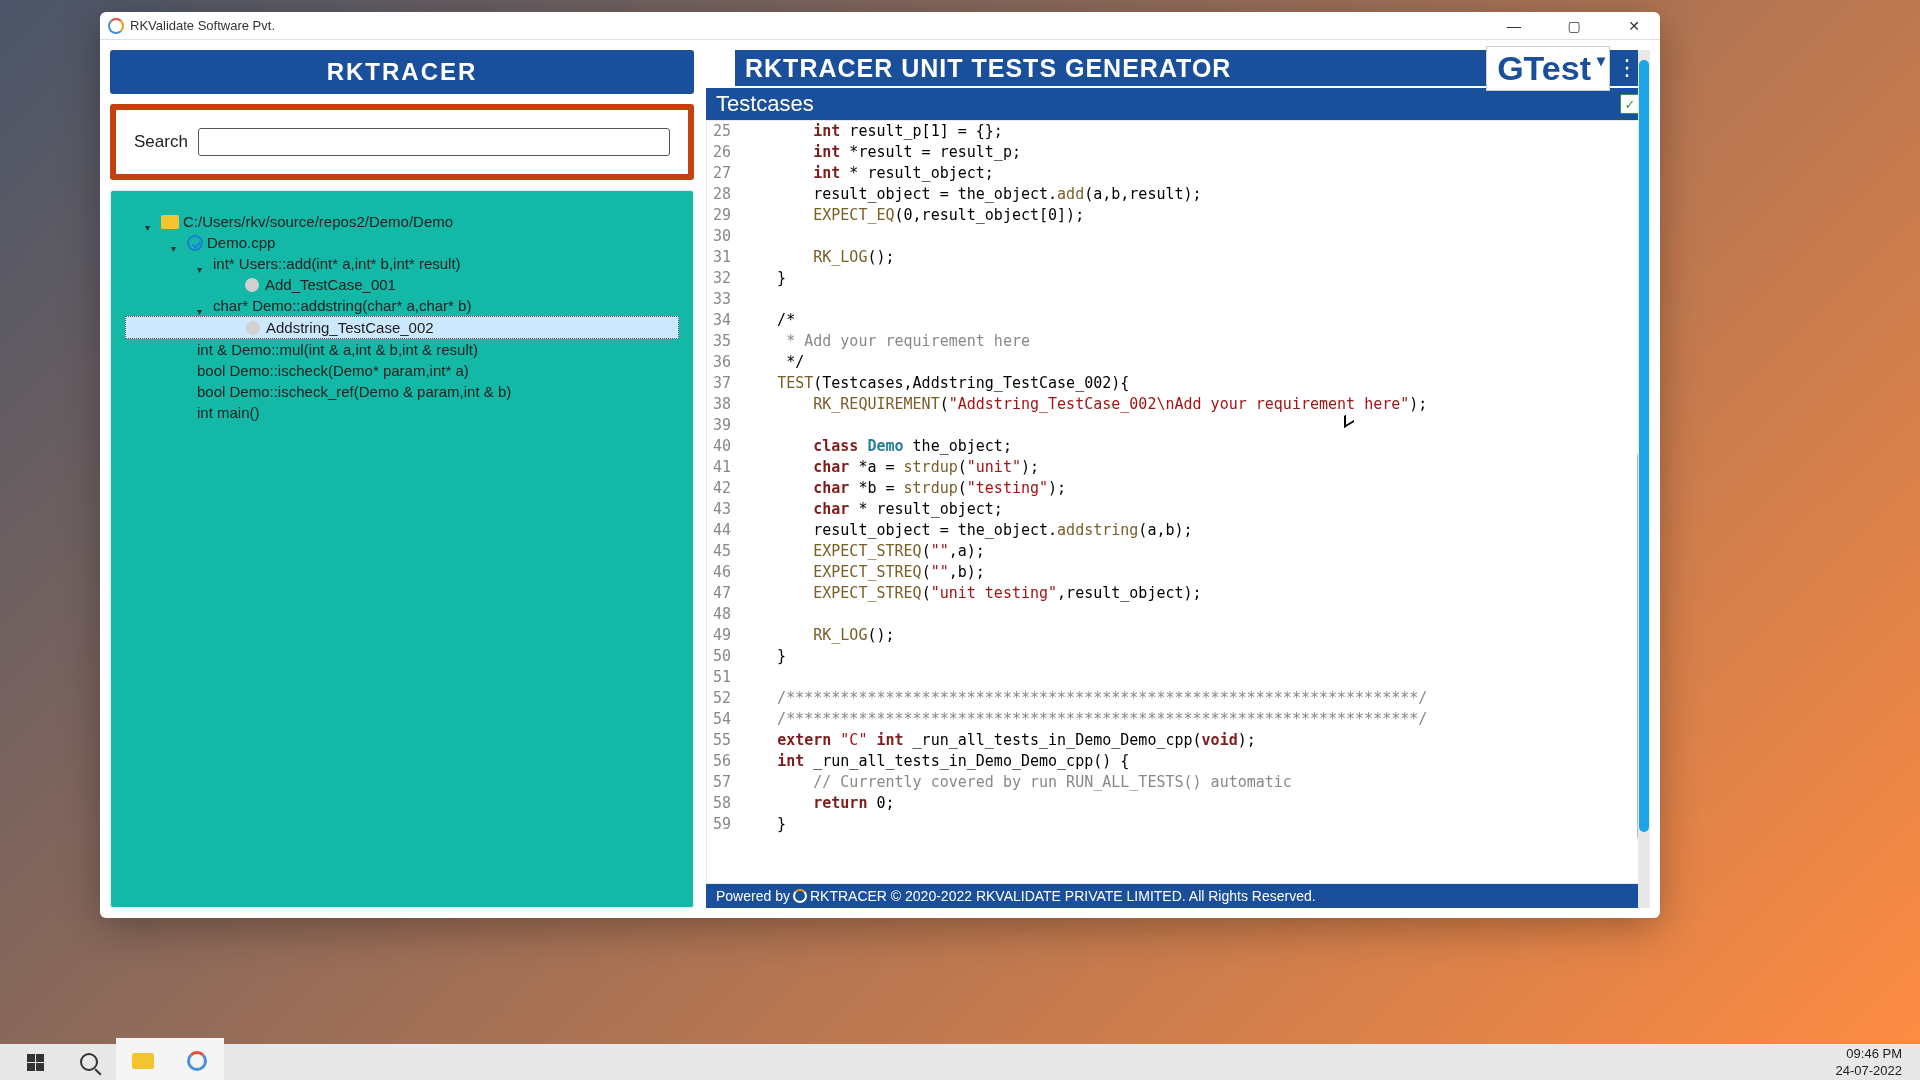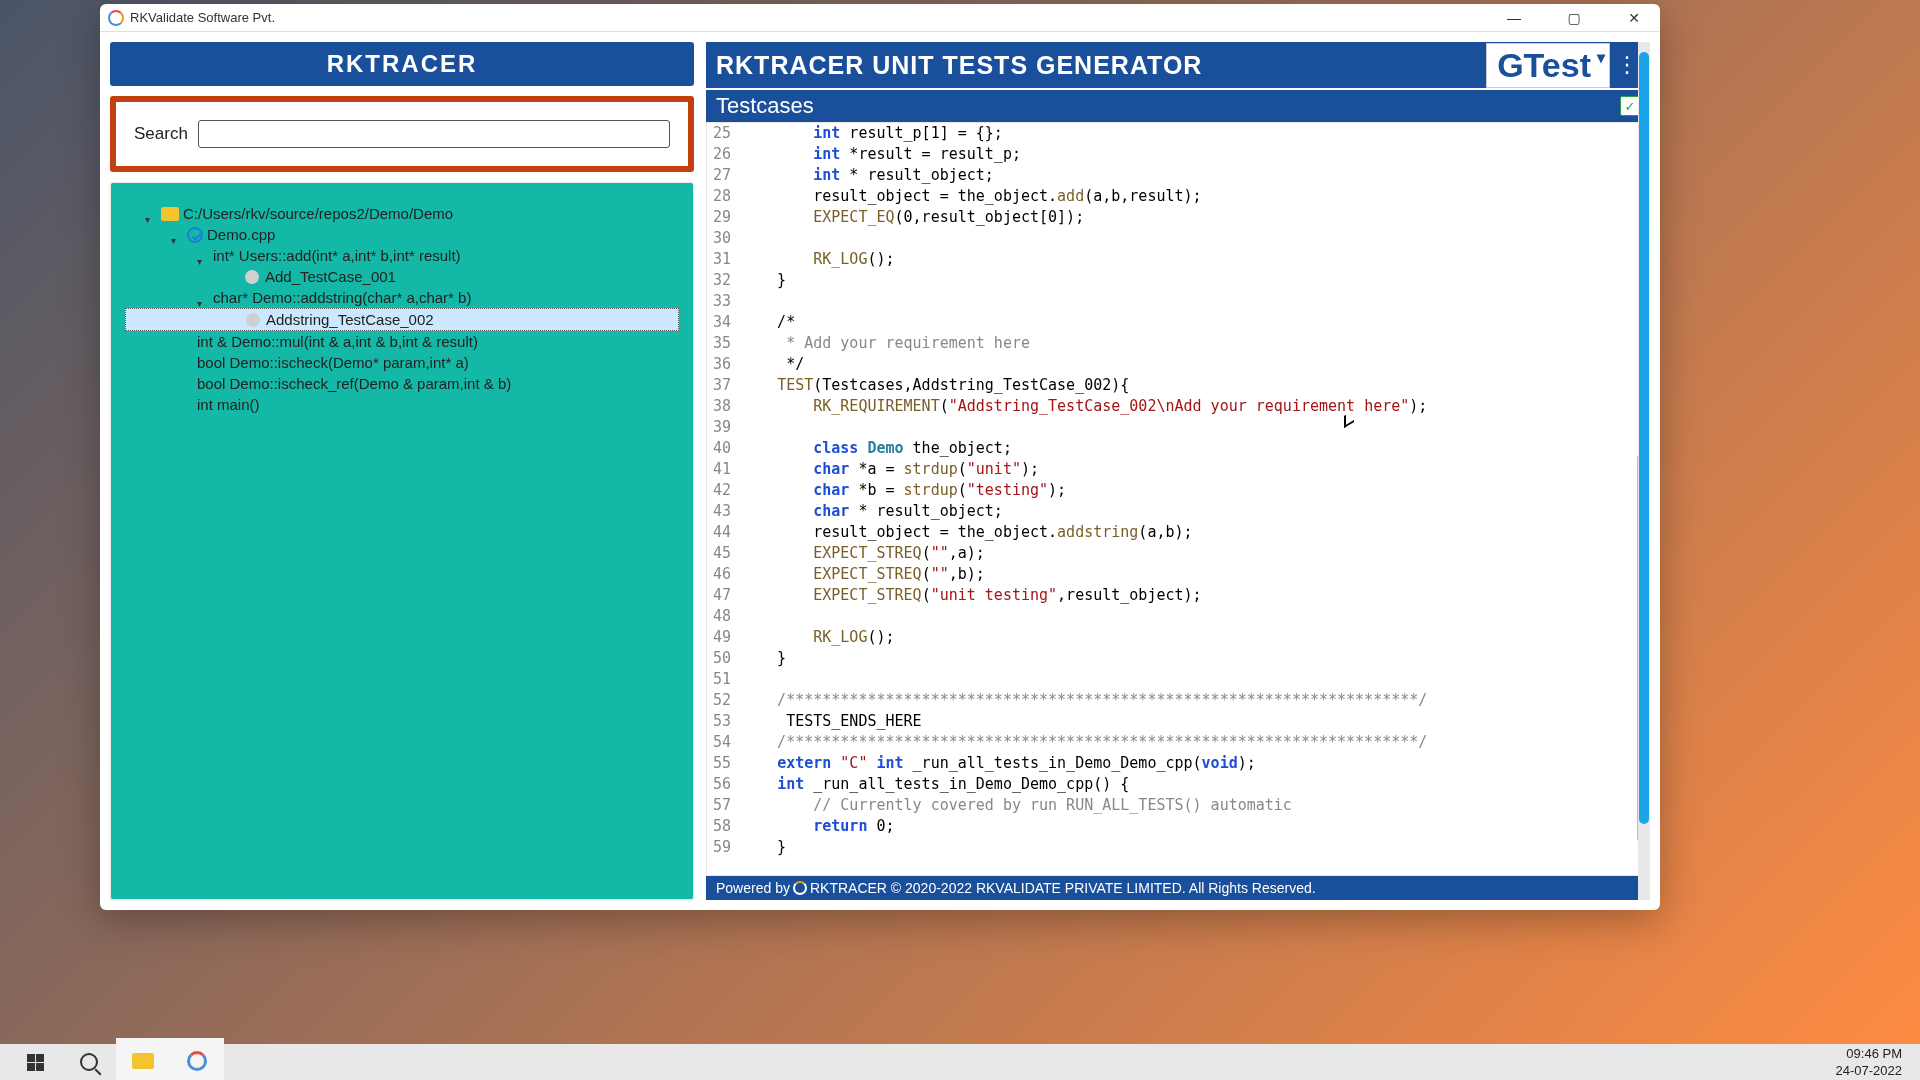--- a/index.html
+++ b/index.html
@@ -7,21 +7,21 @@
   font-family: 'Segoe UI', Tahoma, sans-serif;
   background: linear-gradient(135deg, #4a5568 0%, #ff8c42 100%);
   width: 1920px;
   height: 1080px;
   overflow: hidden;
   position: relative;
 }
 .window {
   position: absolute;
   left: 100px;
-  top: 4px;
+  top: 12px;
   width: 1560px;
   height: 906px;
   background: #fff;
   border-radius: 6px;
   box-shadow: 0 10px 40px rgba(0,0,0,0.3);
   display: flex;
   flex-direction: column;
 }
 .titlebar {
   height: 28px;
@@ -105,21 +105,22 @@
   display: flex;
   flex-direction: column;
   position: relative;
 }
 .right-header {
   background: #1a4f9c;
   color: #fff;
   display: flex;
   align-items: center;
   padding: 0 6px 0 10px;
-  height: 46px;
+  height: 36px;
+  margin-left: 29px;
 }
 .right-title { font-size: 25px; font-weight: bold; letter-spacing: 1px; }
 .framework-select {
   margin-left: auto;
   background: #fff;
   color: #1a4f9c;
   font-size: 34px;
   font-weight: bold;
   padding: 2px 18px 2px 10px;
   border: 1px solid #ccc;
@@ -157,21 +158,21 @@
   right: 2px;
   top: 330px;
   width: 10px;
   height: 390px;
   background: #bcbcbc;
   border-radius: 5px;
 }
 .code-line { display: flex; font-family: 'Consolas', monospace; font-size: 15px; line-height: 21px; }
 .lineno { width: 34px; text-align: right; color: #888; padding-right: 10px; user-select: none; }
 .code-text { white-space: pre; }
-.kw { color: #1d4ed8; font-weight: bold; }
+.kw { color: #7f1d1d; font-weight: bold; }
 .fn { color: #795e26; }
 .str { color: #a31515; }
 .cm { color: #888; }
 .cls { color: #267f99; font-weight: bold; }
 
 .footer-bar {
   background: #1a4f9c;
   color: #fff;
   font-size: 14px;
   padding: 4px 10px;
@@ -424,24 +425,20 @@
             </div>
             <div class="code-line">
               <span class="lineno">51</span>
               <span class="code-text"><span></span></span>
             </div>
             <div class="code-line">
               <span class="lineno">52</span>
               <span class="code-text"><span class="cm">    /**********************************************************************/</span></span>
             </div>
             <div class="code-line">
-              <span class="lineno">53</span>
-              <span class="code-text"><span>     TESTS_ENDS_HERE</span></span>
-            </div>
-            <div class="code-line">
               <span class="lineno">54</span>
               <span class="code-text"><span class="cm">    /**********************************************************************/</span></span>
             </div>
             <div class="code-line">
               <span class="lineno">55</span>
               <span class="code-text"><span>    </span><span class="kw">extern</span><span> </span><span class="str">"C"</span><span> </span><span class="kw">int</span><span> _run_all_tests_in_Demo_Demo_cpp(</span><span class="kw">void</span><span>);</span></span>
             </div>
             <div class="code-line">
               <span class="lineno">56</span>
               <span class="code-text"><span>    </span><span class="kw">int</span><span> _run_all_tests_in_Demo_Demo_cpp() {</span></span>

